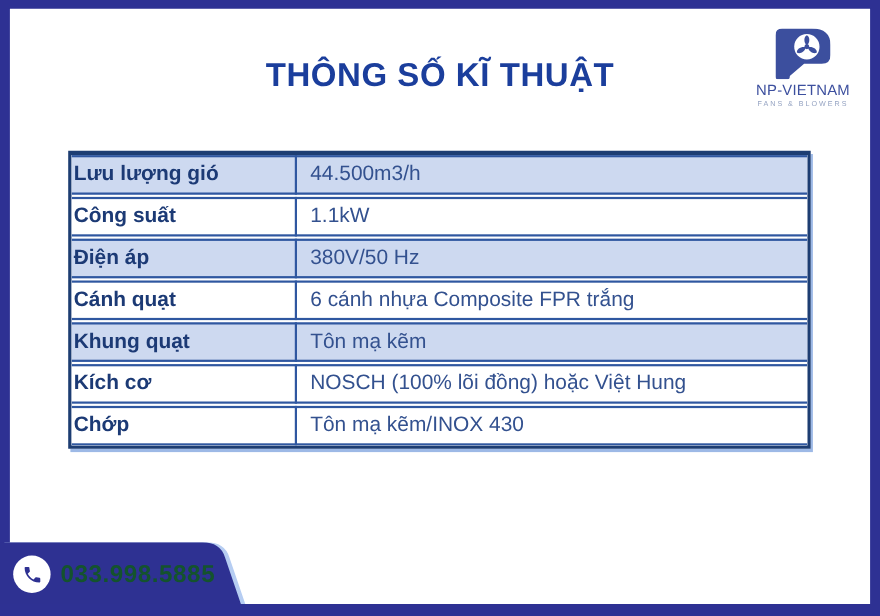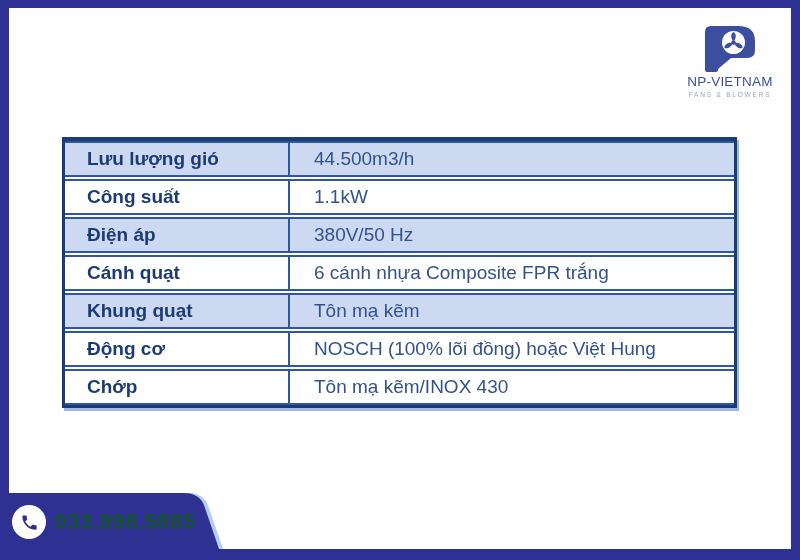--- a/index.html
+++ b/index.html
@@ -28,43 +28,44 @@
     border:3px solid #1d3d72;border-top-width:4px;background:#ffffff;
     box-shadow:2px 3px 0 0 #9db9e6;overflow:hidden;z-index:2;
   }
   table.spec{width:100%;border-collapse:separate;border-spacing:0 2px;margin:-2px 0;}
   table.spec td{
     height:30px;line-height:30px;font-size:19px;white-space:nowrap;
     border-top:2px solid #2f57a0;border-bottom:2px solid #2f57a0;
     background:#ffffff;
   }
   table.spec td.label{
-    width:200px;padding-left:22px;font-weight:bold;color:#1c3a75;
+    width:200px;padding-left:2px;font-weight:bold;color:#1c3a75;
     border-right:2px solid #2f57a0;
   }
-  table.spec td.value{padding-left:24px;color:#33518f;}
+  table.spec td.value{padding-left:12px;color:#33518f;}
   table.spec tr.alt td{background:#cdd9f0;}
   
   .phone-banner{position:absolute;left:0;top:493px;width:232px;height:56px;z-index:5;}
   .phone-circle{
     position:absolute;left:12px;top:505px;width:34px;height:34px;border-radius:50%;
     background:#ffffff;z-index:6;display:flex;align-items:center;justify-content:center;
   }
   .phone-number{
     position:absolute;left:55px;top:509px;z-index:6;color:#14532d;
     font-size:22px;font-weight:bold;letter-spacing:.5px;white-space:nowrap;
   }
 </style>
 </head>
 <body>
 
 <div class="canvas">
 
   <div class="page-frame"></div>
 
+  <div class="page-title">THÔNG SỐ KĨ THUẬT</div>
 
   <div class="logo">
     <svg class="mark" width="50" height="46" viewBox="0 0 50 46">
       <path fill="#3c4f9e" d="M6,0 L33,0 Q50,0 50,15 L50,24 Q50,32 42,32 L26,32 L13,43 L13,44 Q13,46 11,46 L2,46 Q0,46 0,44 L0,6 Q0,0 6,0 Z"></path>
       <circle cx="28.5" cy="16.5" r="11.5" fill="#ffffff"></circle>
       <g fill="#3c4f9e" transform="translate(28.5,16.5)">
         <circle r="2.2"></circle>
         <path d="M0,-1 C-3,-4 -3,-9 0,-10.5 C3,-9 3,-4 0,-1 Z"></path>
         <path d="M0,-1 C-3,-4 -3,-9 0,-10.5 C3,-9 3,-4 0,-1 Z" transform="rotate(120)"></path>
         <path d="M0,-1 C-3,-4 -3,-9 0,-10.5 C3,-9 3,-4 0,-1 Z" transform="rotate(240)"></path>
@@ -91,21 +92,21 @@
           </tr>
           <tr>
             <td class="label">Cánh quạt</td>
             <td class="value">6 cánh nhựa Composite FPR trắng</td>
           </tr>
           <tr class="alt">
             <td class="label">Khung quạt</td>
             <td class="value">Tôn mạ kẽm</td>
           </tr>
           <tr>
-            <td class="label">Động cơ</td>
+            <td class="label">Kích cơ</td>
             <td class="value">NOSCH (100% lõi đồng) hoặc Việt Hung</td>
           </tr>
           <tr>
             <td class="label">Chớp</td>
             <td class="value">Tôn mạ kẽm/INOX 430</td>
           </tr>
         </tbody>
     </table>
   </div>
 

